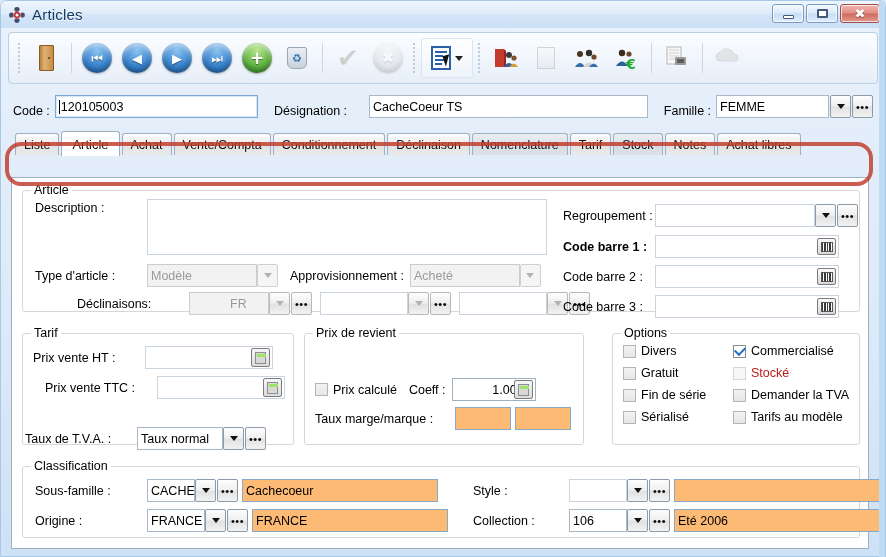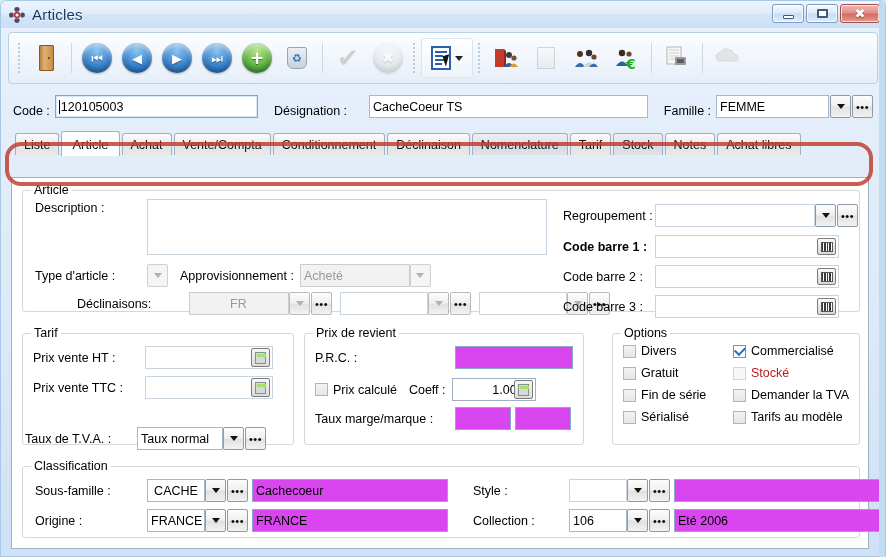--- a/index.html
+++ b/index.html
@@ -175,21 +175,21 @@
     height: 23px;
     border: 1px solid #a9b8c8;
     background: #fff;
     font-size: 12.5px;
     padding: 0 3px;
     display: flex; align-items: center;
     color: #000;
     overflow:hidden; white-space:nowrap;
   }
   .tbx.focused { border-color:#7aa7d4; box-shadow: inset 0 0 0 1px #d6e7f7; }
-  .tbx.ro   { background:#d946ef; border:1px solid #8aa9c4; }
+  .tbx.ro   { background:#fdba74; border:1px solid #8aa9c4; }
   .tbx.disabled { background:#f2f2f2; color:#9a9a9a; border-color:#cccccc; }
   .caret { display:inline-block; width:1px; height:14px; background:#000; margin-right:1px;}
 
   .btn-sq {
     width: 21px; height: 23px;
     border: 1px solid #8d9aa8;
     border-radius: 2px;
     background: linear-gradient(to bottom, #fdfdfd 0%, #f0f0f0 45%, #e2e2e2 55%, #f2f2f2 100%);
     display: flex; align-items:center; justify-content:center;
     flex: none;
@@ -524,35 +524,38 @@
 
       <div class="row" style="left:12px; top:10px;">
         <span class="lbl" style="width:112px;">Description :</span>
       </div>
       <div class="tbx" style="position:absolute;left:124px;top:8px;width:400px;height:56px;align-items:flex-start;padding-top:2px;border-color:#c9d4df;">
         <span></span>
       </div>
 
       <div class="row" style="left:12px; top:73px;">
         <span class="lbl" style="width:112px;">Type d'article :</span>
+        <div class="tbx disabled" style="width:110px;">
+          <span>Modèle</span>
+        </div>
         <div class="btn-sq disabled">
             <span class="arw dis"></span>
           </div>
         <span class="lbl" style="margin-left:12px;">Approvisionnement :</span>
         <div class="tbx disabled" style="width:110px;margin-left:6px;">
           <span>Acheté</span>
         </div>
         <div class="btn-sq disabled">
             <span class="arw dis"></span>
           </div>
       </div>
 
       <div class="row" style="left:12px; top:101px;margin-left:42px;">
         <span class="lbl" style="width:112px;">Déclinaisons:</span>
-        <div class="tbx disabled" style="width:100px;padding-left:40px;">
+        <div class="tbx disabled" style="width:80px;padding-left:40px;">
           <span>FR</span>
         </div>
         <div class="btn-sq flat">
             <span class="arw dis"></span>
           </div>
         <div class="btn-sq flat" style="margin-left:1px;">
             <span class="dots">•••</span>
           </div>
 
         <div class="tbx" style="width:88px;margin-left:8px;border-color:#c9d4df;">
@@ -624,21 +627,21 @@
       <div class="row" style="left:10px; top:12px;">
         <span class="lbl" style="width:112px;">Prix vente HT :</span>
         <div class="tbx" style="width:128px;border-color:#c9d4df;position:relative;">
           <span></span>
           <span class="calcbtn" style="position:absolute;right:2px;top:1px;">
               <b></b>
             </span>
         </div>
       </div>
       <div class="row" style="left:10px; top:42px;">
-        <span class="lbl" style="width:112px;">Prix vente TTC :</span>
+        <span class="lbl" style="width:112px;margin-left:12px;">Prix vente TTC :</span>
         <div class="tbx" style="width:128px;border-color:#c9d4df;position:relative;">
           <span></span>
           <span class="calcbtn" style="position:absolute;right:2px;top:1px;">
               <b></b>
             </span>
         </div>
       </div>
       <div class="row" style="left:2px; top:72px;margin-top:21px;">
         <span class="lbl" style="width:112px;">Taux de T.V.A. :</span>
         <div class="tbx" style="width:86px;">
@@ -649,26 +652,20 @@
           </div>
         <div class="btn-sq" style="margin-left:1px;">
             <span class="dots">•••</span>
           </div>
       </div>
     </div>
 
     <div class="gbox" style="left:292px; top:155px; width:280px; height:112px;">
       <span class="gtitle">Prix de revient</span>
 
-      <div class="row" style="left:10px; top:12px;">
-        <span class="lbl" style="width:140px;">P.R.C. :</span>
-        <div class="tbx ro" style="width:118px;">
-          <span></span>
-        </div>
-      </div>
 
       <div class="row" style="left:10px; top:44px;">
         <span class="cbx"></span>
         <span class="cbl">Prix calculé</span>
         <span class="lbl" style="margin-left:12px;">Coeff :</span>
         <div class="tbx" style="width:84px;margin-left:6px;justify-content:flex-end;position:relative;padding-right:4px;border-color:#9fb0c0;">
           <span>1.0000</span>
           <span class="calcbtn" style="position:absolute;right:2px;top:1px;">
               <b></b>
             </span>
@@ -724,21 +721,21 @@
         <span class="cbx"></span>
         <span class="cbl">Tarifs au modèle</span>
       </div>
     </div>
 
     <div class="gbox" style="left:10px; top:288px; width:838px; height:72px;">
       <span class="gtitle">Classification</span>
 
       <div class="row" style="left:12px; top:12px;">
         <span class="lbl" style="width:112px;">Sous-famille :</span>
-        <div class="tbx" style="width:58px;justify-content:center;">
+        <div class="tbx" style="width:48px;">
           <span>CACHE</span>
         </div>
         <div class="btn-sq">
             <span class="arw"></span>
           </div>
         <div class="btn-sq" style="margin-left:1px;">
             <span class="dots">•••</span>
           </div>
         <div class="tbx ro" style="width:196px;margin-left:4px;">
           <span>Cachecoeur</span>

